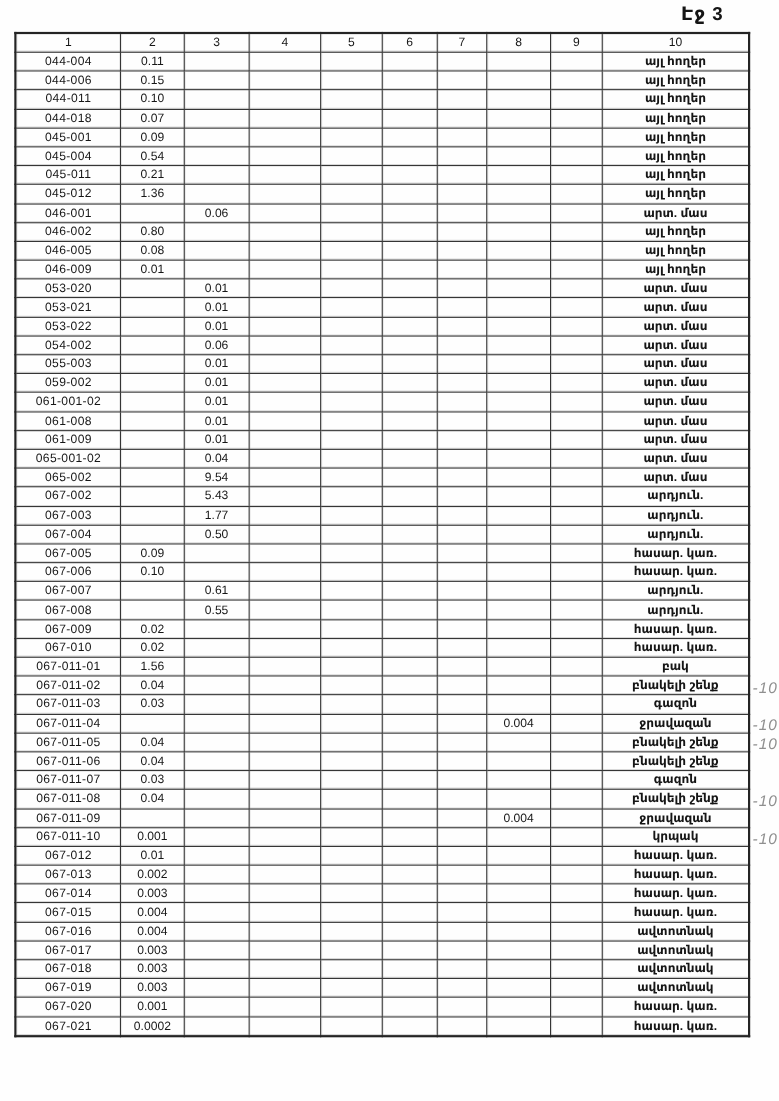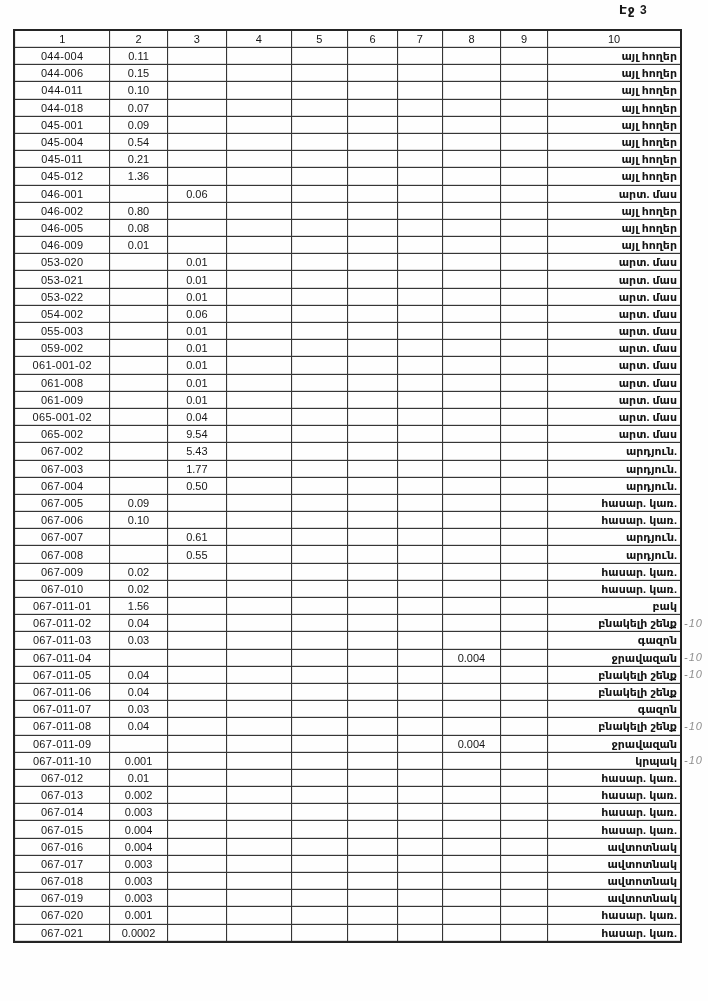--- a/index.html
+++ b/index.html
@@ -6,41 +6,41 @@
   body {
     width:708px; height:1001px; background:#ffffff;
     font-family:"Liberation Sans","DejaVu Sans",sans-serif;
   }
   #page {
     position:relative; width:708px; height:1001px;
     background:#fefefe; overflow:hidden;
   }
   .page-label {
     position:absolute; top:3px; left:619px;
-    font-size:12px; font-weight:bold; color:#151515; letter-spacing:1px;
+    font-size:17px; font-weight:bold; color:#151515; letter-spacing:1px;
   }
   .tbl-wrap { position:absolute; top:29px; left:13px; }
   table.scan {
     border-collapse:collapse; table-layout:fixed; width:669px;
     border:2px solid #242424;
   }
   table.scan th, table.scan td {
     border:1.5px solid #353535;
     box-shadow: inset 0 -1px 0 rgba(130,130,130,.30), inset 1px 0 0 rgba(140,140,140,.18);
     font-size:11px; color:#161616;
     padding:0 3px; height:16.2px; line-height:16px;
     overflow:hidden; white-space:nowrap; box-sizing:content-box;
   }
   table.scan th { font-weight:normal; text-align:center; height:15.5px; }
   .c-code  { text-align:center; padding-left:4px; letter-spacing:.3px; }
   .c-num   { text-align:center; }
-  .c-label { text-align:right; font-weight:bold; font-size:10.5px; padding-left:3px; }
+  .c-label { text-align:center; font-weight:bold; font-size:10.5px; padding-left:3px; }
   .margin-mark {
     position:absolute; left:684px; width:24px;
-    font-size:11px; font-style:italic; color:#8f8f8f; letter-spacing:1px;
+    font-size:14px; font-style:italic; color:#8f8f8f; letter-spacing:1px;
   }
 </style>
 </head>
 <body>
 
 <div id="page">
   <div class="page-label">Էջ 3</div>
 
   <div class="tbl-wrap" id="tblwrap">
     <table class="scan">

